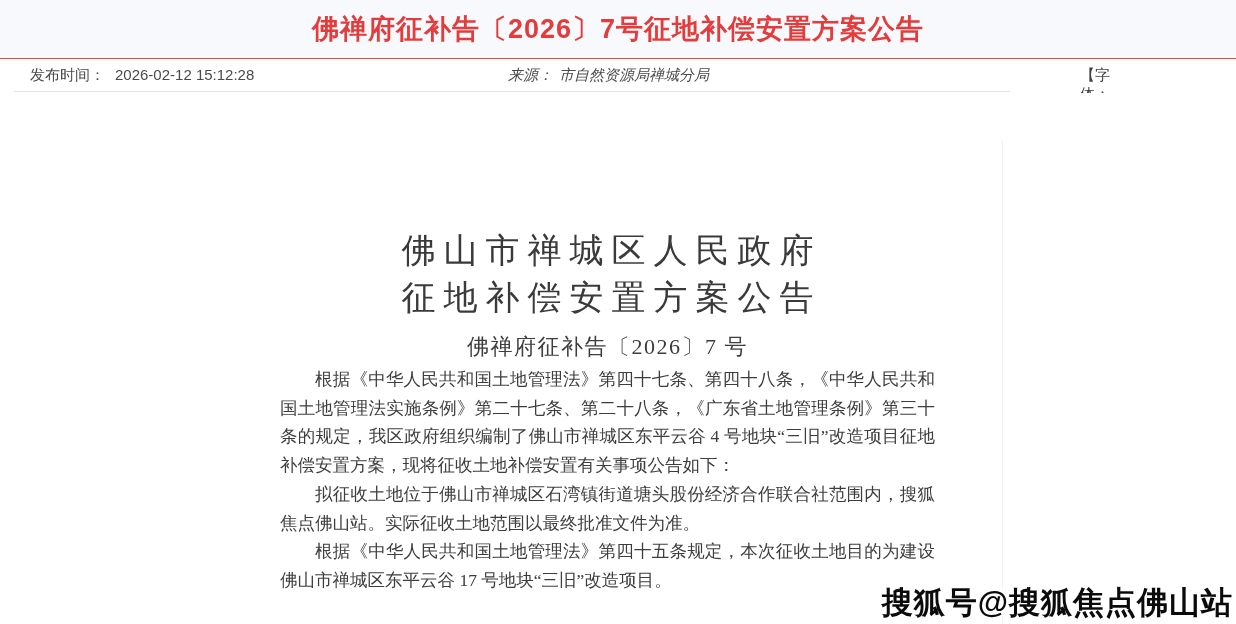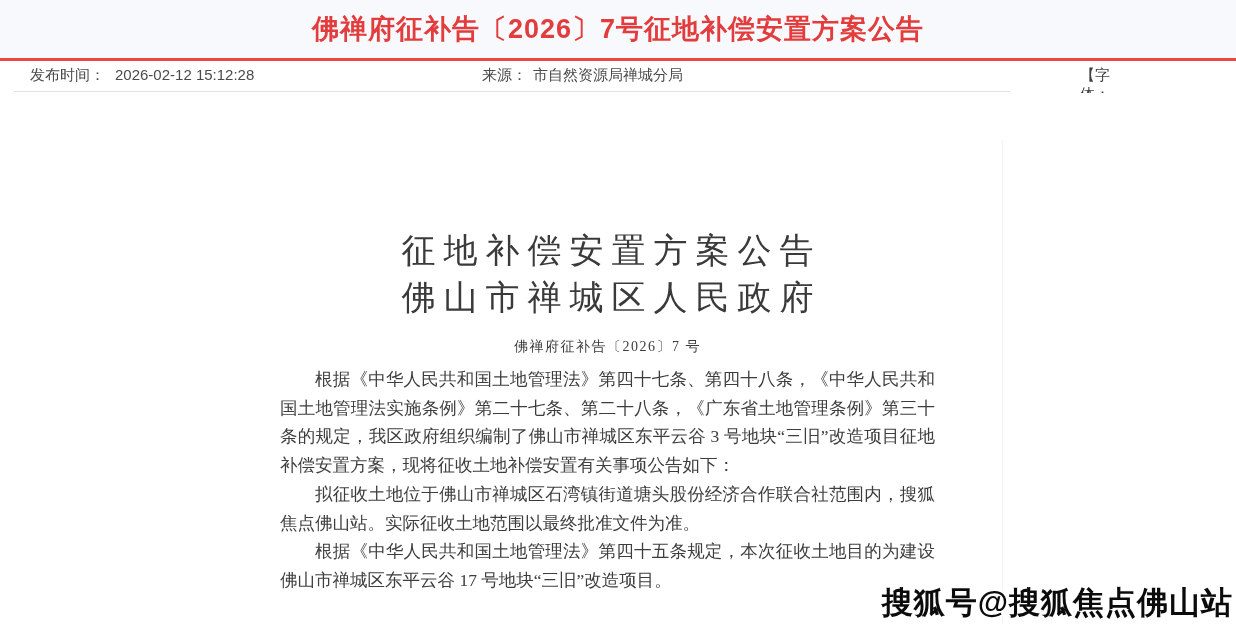--- a/index.html
+++ b/index.html
@@ -4,59 +4,59 @@
 <style>
   html,body{margin:0;padding:0;}
   body{
     width:1236px;height:624px;position:relative;overflow:hidden;
     background:#ffffff;
     font-family:"Liberation Sans",sans-serif;
   }
   
   .title-band{
     position:absolute;left:0;top:0;width:1236px;height:58px;
-    background:#f8f9fc;border-bottom:3px solid #ef4444;
+    background:#f8f9fc;border-bottom:1px solid #ef4444;
     display:flex;align-items:center;justify-content:center;
   }
   .page-title{
     margin:0;font-size:27px;font-weight:700;color:#e23c3c;
     letter-spacing:1px;font-family:"Liberation Sans",sans-serif;
   }
   
   .meta-row{
     position:absolute;left:0;top:59px;width:1024px;height:33px;
     font-size:15px;color:#4a4a4a;
   }
   .meta-row .divider{
     position:absolute;left:14px;right:14px;bottom:0;height:1px;background:#e3e3e3;
   }
   .meta-publish{position:absolute;left:30px;top:7px;}
   .meta-publish .val{margin-left:10px;}
-  .meta-source{position:absolute;left:482px;top:7px;}
+  .meta-source{position:absolute;left:508px;top:7px;font-style:italic;}
   .meta-source .val{margin-left:6px;}
   .font-switcher{position:absolute;left:1080px;top:7px;color:#3f3f3f;}
   .font-switcher .size-opt{color:#a9a9a9;margin:0 5px;cursor:pointer;}
   
   .content{
     position:absolute;left:0;top:93px;width:1236px;height:531px;background:#ffffff;
   }
   .right-divider{
     position:absolute;left:1002px;top:47px;bottom:0;width:1px;background:#f2f2f4;
   }
   .doc{
     position:absolute;left:280px;top:134px;width:655px;
     font-family:"Liberation Serif",serif;color:#3d3d3d;
   }
   .doc-title{
     margin:0;text-align:center;font-weight:500;color:#3a3a3a;
     font-size:34px;line-height:47px;letter-spacing:8px;text-indent:8px;
     font-family:"Liberation Serif",serif;
   }
   .doc-number{
-    margin:14px 0 6px 0;text-align:center;font-size:14px;line-height:24px;
+    margin:14px 0 6px 0;text-align:center;font-size:22px;line-height:24px;
     letter-spacing:1.5px;color:#3d3d3d;font-weight:400;
   }
   .doc-body p{
     margin:0;font-size:17.5px;line-height:28.7px;text-align:justify;
     text-indent:2em;color:#3d3d3d;
   }
   .doc-body .section-heading{
     margin:0;font-size:17.5px;line-height:28.7px;text-indent:2em;
     font-weight:700;color:#2f2f2f;
     font-family:"Liberation Sans",sans-serif;
@@ -91,25 +91,25 @@
   <div class="font-switcher">
     <span>【字体：</span><span class="size-opt">大</span><span class="size-opt">中</span><span class="size-opt">小</span><span>】</span>
   </div>
   <div class="divider"></div>
 </div>
 
 <div class="content">
   <div class="right-divider"></div>
 
   <div class="doc">
+    <div class="doc-title">佛山市禅城区人民政府</div>
     <div class="doc-title">征地补偿安置方案公告</div>
-    <div class="doc-title">佛山市禅城区人民政府</div>
     <div class="doc-number">佛禅府征补告〔2026〕7 号</div>
 
     <div class="doc-body">
-      <p>根据《中华人民共和国土地管理法》第四十七条、第四十八条，《中华人民共和国土地管理法实施条例》第二十七条、第二十八条，《广东省土地管理条例》第三十条的规定，我区政府组织编制了佛山市禅城区东平云谷 3 号地块“三旧”改造项目征地补偿安置方案，现将征收土地补偿安置有关事项公告如下：</p>
+      <p>根据《中华人民共和国土地管理法》第四十七条、第四十八条，《中华人民共和国土地管理法实施条例》第二十七条、第二十八条，《广东省土地管理条例》第三十条的规定，我区政府组织编制了佛山市禅城区东平云谷 4 号地块“三旧”改造项目征地补偿安置方案，现将征收土地补偿安置有关事项公告如下：</p>
       <p>拟征收土地位于佛山市禅城区石湾镇街道塘头股份经济合作联合社范围内，搜狐焦点佛山站。实际征收土地范围以最终批准文件为准。</p>
       <p>根据《中华人民共和国土地管理法》第四十五条规定，本次征收土地目的为建设佛山市禅城区东平云谷 17 号地块“三旧”改造项目。</p>
     </div>
   </div>
 
   <div class="watermark">搜狐号@搜狐焦点佛山站</div>
 </div>
 
 </body></html>

